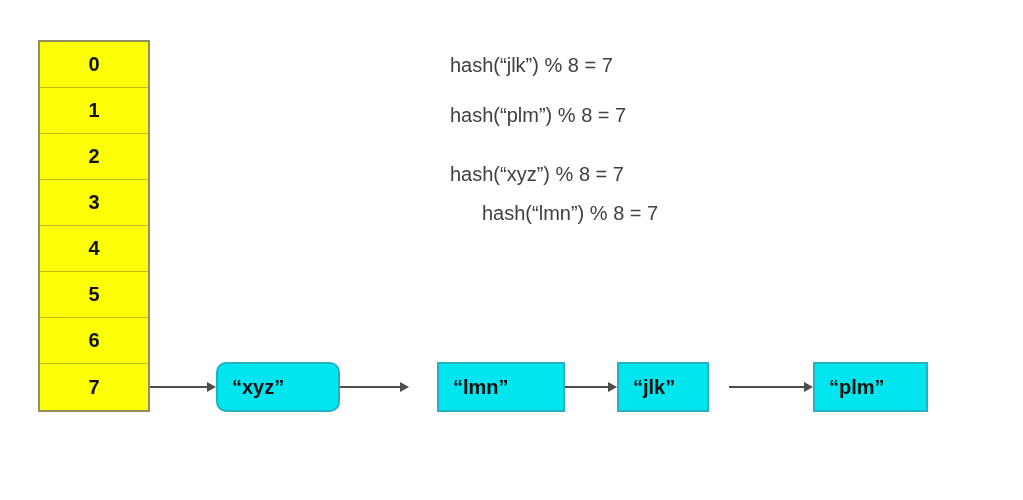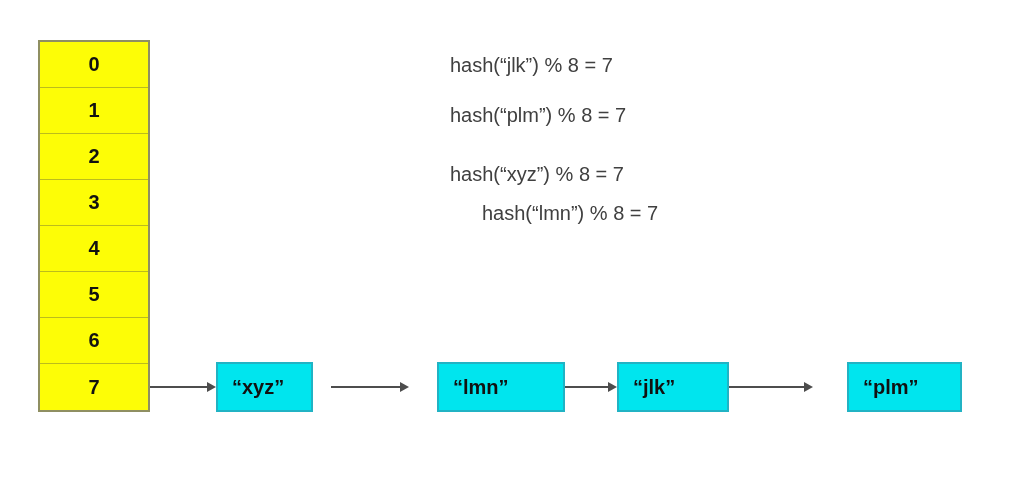--- a/index.html
+++ b/index.html
@@ -57,24 +57,24 @@
     background: #00e5ee;
     border: 2px solid #21b3c4;
     box-sizing: border-box;
     display: flex;
     align-items: center;
     font-size: 20px;
     font-weight: bold;
     color: #111111;
     padding-left: 14px;
   }
-  .node-0 { left: 216px; width: 97px; }
+  .node-0 { left: 216px; width: 124px; border-radius: 10px; }
   .node-1 { left: 409px; width: 128px; margin-left: 28px; }
-  .node-2 { left: 617px; width: 112px; }
-  .node-3 { left: 813px; width: 115px; margin-left: 34px; }
+  .node-2 { left: 617px; width: 92px; }
+  .node-3 { left: 813px; width: 115px; }
 
   
   .arrow {
     position: absolute;
     top: 386px;
     height: 2px;
     background: #4d4d4d;
   }
   .arrow::after {
     content: '';

